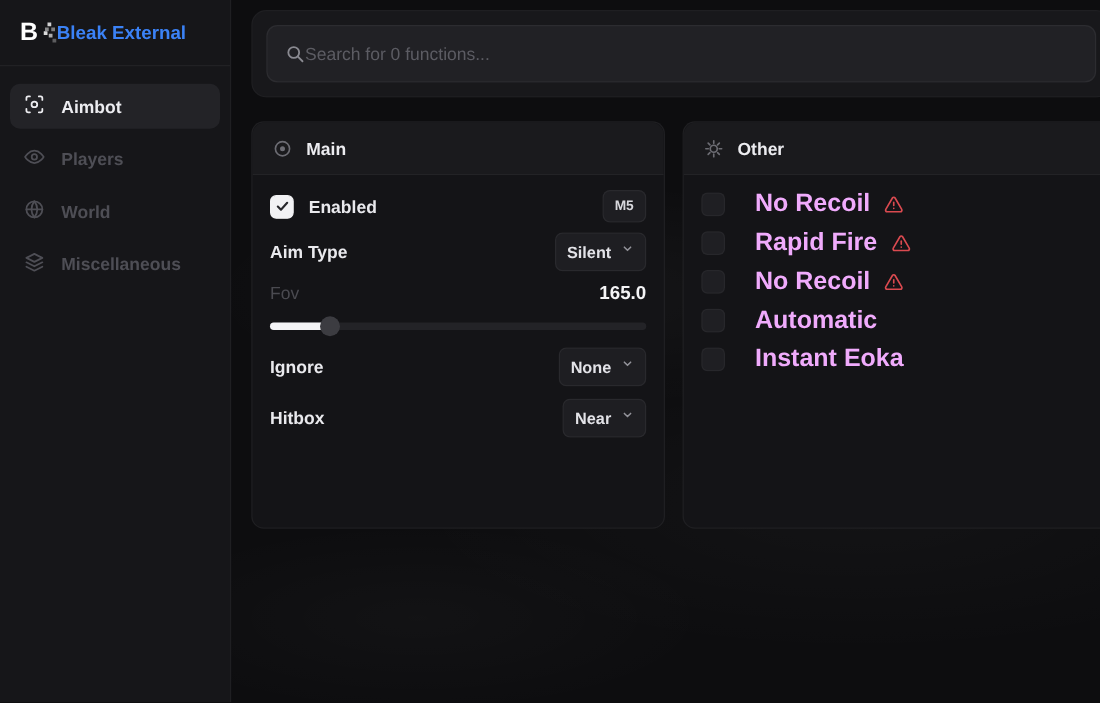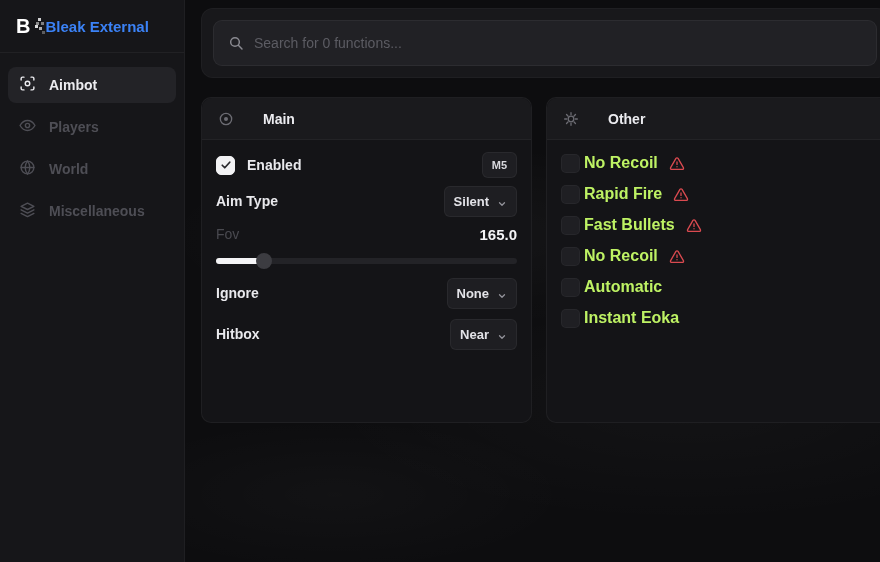--- a/index.html
+++ b/index.html
@@ -53,37 +53,37 @@
   
   .content { position:absolute; left:185px; top:0; right:0; bottom:0; z-index:1; }
 
   .search-bar {
     position:absolute; left:16px; top:8px; width:688px; height:70px;
     background:#18181b; border:1px solid rgba(255,255,255,.03); border-radius:12px;
     padding:11px;
   }
   .search-input-wrap {
     height:46px; background:#212125; border:1px solid rgba(255,255,255,.05);
-    border-radius:9px; display:flex; align-items:center; padding:0 14px; gap:10px;
+    border-radius:9px; display:flex; align-items:center; padding:0 14px; 
   }
   .search-input-wrap input {
     flex:1; background:transparent; border:none; outline:none;
     font-family:"Liberation Sans", sans-serif; font-size:14px; color:#c9c9cf;
   }
   .search-input-wrap input::placeholder { color:#5c5c63; }
 
   .panel {
     position:absolute; top:97px; height:326px;
     background:#141417; border:1px solid rgba(255,255,255,.05); border-radius:10px;
   }
   .panel-main { left:16px; width:331px; }
   .panel-other { left:361px; width:343px; }
   .panel-header {
     height:42px; background:#1a1a1d; border-bottom:1px solid rgba(255,255,255,.045);
-    border-radius:10px 10px 0 0; display:flex; align-items:center; gap:29px; padding:0 16px;
+    border-radius:10px 10px 0 0; display:flex; align-items:center; gap:11px; padding:0 16px;
     color:#6c6c73;
   }
   .panel-title { font-size:14px; font-weight:700; color:#ececf0; }
   .panel-body { padding:12px 14px 0; }
 
   .row {
     display:flex; align-items:center; justify-content:space-between;
     height:26px; margin-bottom:10px;
   }
   .row-left { display:flex; align-items:center; gap:12px; }
@@ -98,21 +98,21 @@
   .checkbox.checked { background:#f2f2f4; border-color:#f2f2f4; }
   .checkbox.checked svg { display:block; }
 
   .chip {
     background:#1e1e22; border:1px solid rgba(255,255,255,.05); border-radius:6px;
     padding:6px 9px; font-size:11px; font-weight:700; color:#d8d8dd;
     min-width:31px; text-align:center; cursor:pointer;
   }
   .dropdown {
     background:#1e1e22; border:1px solid rgba(255,255,255,.05); border-radius:6px;
-    padding:7px 9px; display:flex; align-items:flex-end; gap:8px;
+    padding:7px 9px; display:flex; align-items:flex-start; gap:8px;
     font-size:13px; font-weight:600; color:#e3e3e8; cursor:pointer;
   }
   .dropdown .chev { color:#93939a; display:flex; }
 
   .fov-row { height:20px; margin-bottom:9px; }
   .fov-label { font-size:14px; font-weight:500; color:#4a4a50; }
   .fov-value { font-size:15px; font-weight:700; color:#f4f4f6; }
 
   .slider { position:relative; height:16px; margin-bottom:11px; cursor:pointer; }
   .slider-track {
@@ -124,21 +124,21 @@
     background:#f4f4f6; border-radius:3px;
   }
   .slider-thumb {
     position:absolute; top:0; width:16px; height:16px; border-radius:50%;
     background:#3c3c41; transform:translateX(-50%);
   }
   .row-gap { margin-bottom:15px; }
 
   .toggle-row { display:flex; align-items:center; height:22px; margin-bottom:9px; }
   .toggle-row .checkbox { background:#1f1f23; }
-  .toggle-label { margin-left:4px; font-size:16px; font-weight:600; color:#bef264; }
+  .toggle-label { margin-left:24px; font-size:20px; font-weight:600; color:#f0abfc; }
   .warn { margin-left:11px; color:#da4a50; display:flex; }
 
   .dim-icon { color:#6c6c73; display:flex; }
 </style>
 </head>
 <body>
 
 <div class="smoke"></div>
 
 <aside class="sidebar">
@@ -314,33 +314,20 @@
           <span class="toggle-label">Rapid Fire</span>
           <span class="warn">
             <svg width="16" height="15" viewBox="0 0 24 24" fill="none" stroke="currentColor" stroke-width="2.1" stroke-linecap="round" stroke-linejoin="round">
               <path d="M10.3 3.8 1.8 18.5a2 2 0 0 0 1.7 3h17a2 2 0 0 0 1.7-3L13.7 3.8a2 2 0 0 0-3.4 0z"></path>
               <path d="M12 9.5v4"></path>
               <path d="M12 17.2h.01"></path>
             </svg>
           </span>
         </div>
 
-        <div class="toggle-row">
-          <span class="checkbox">
-            
-          </span>
-          <span class="toggle-label">Fast Bullets</span>
-          <span class="warn">
-            <svg width="16" height="15" viewBox="0 0 24 24" fill="none" stroke="currentColor" stroke-width="2.1" stroke-linecap="round" stroke-linejoin="round">
-              <path d="M10.3 3.8 1.8 18.5a2 2 0 0 0 1.7 3h17a2 2 0 0 0 1.7-3L13.7 3.8a2 2 0 0 0-3.4 0z"></path>
-              <path d="M12 9.5v4"></path>
-              <path d="M12 17.2h.01"></path>
-            </svg>
-          </span>
-        </div>
 
         <div class="toggle-row">
           <span class="checkbox">
             
           </span>
           <span class="toggle-label">No Recoil</span>
           <span class="warn">
             <svg width="16" height="15" viewBox="0 0 24 24" fill="none" stroke="currentColor" stroke-width="2.1" stroke-linecap="round" stroke-linejoin="round">
               <path d="M10.3 3.8 1.8 18.5a2 2 0 0 0 1.7 3h17a2 2 0 0 0 1.7-3L13.7 3.8a2 2 0 0 0-3.4 0z"></path>
               <path d="M12 9.5v4"></path>

